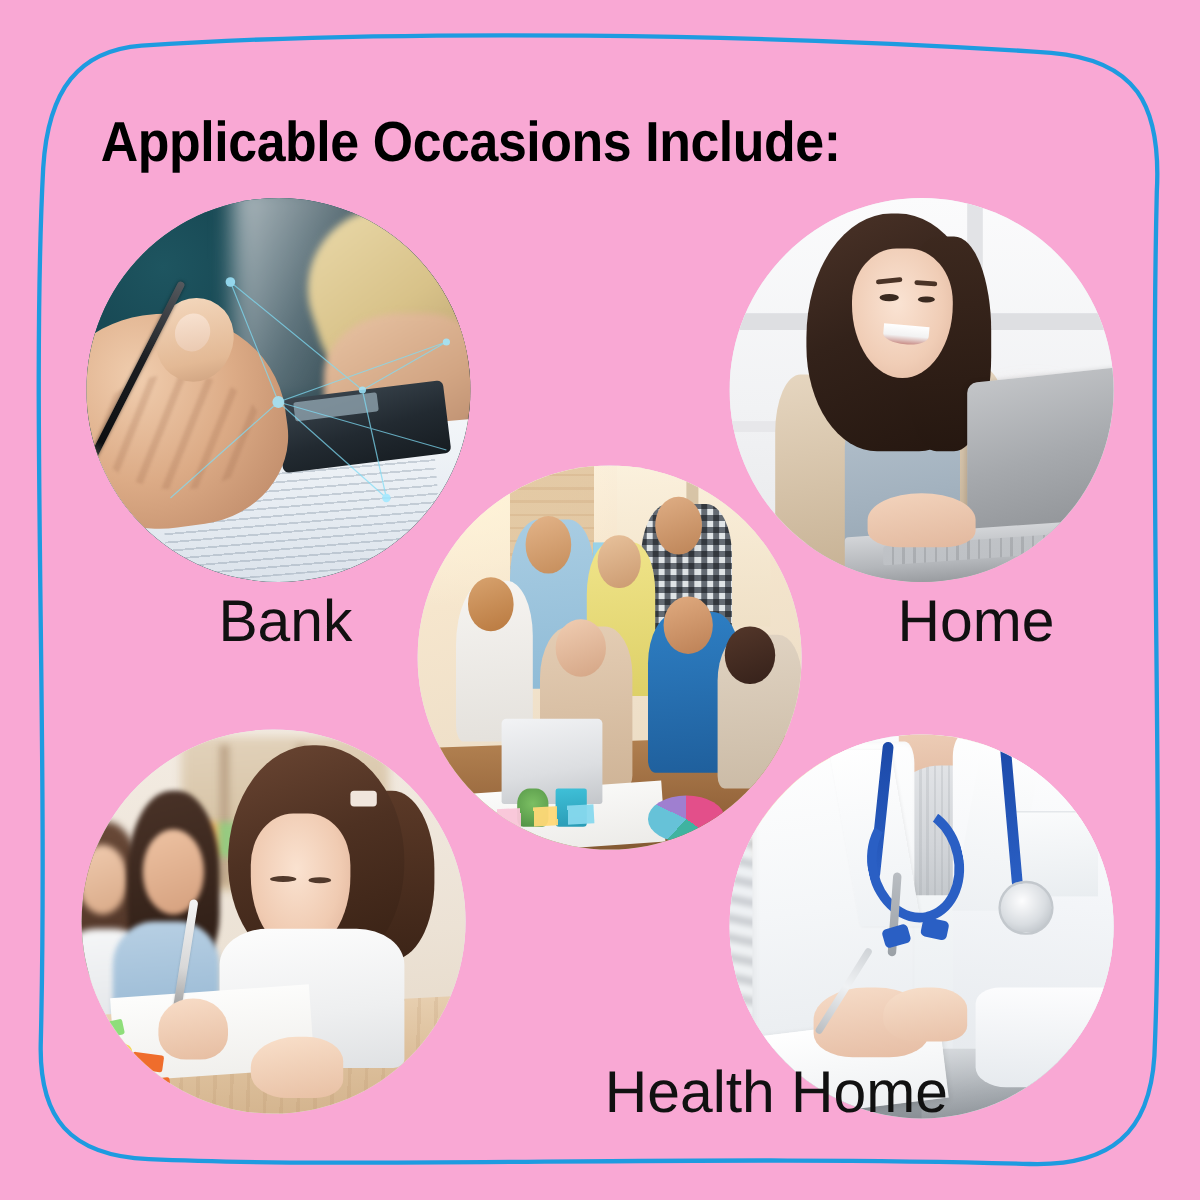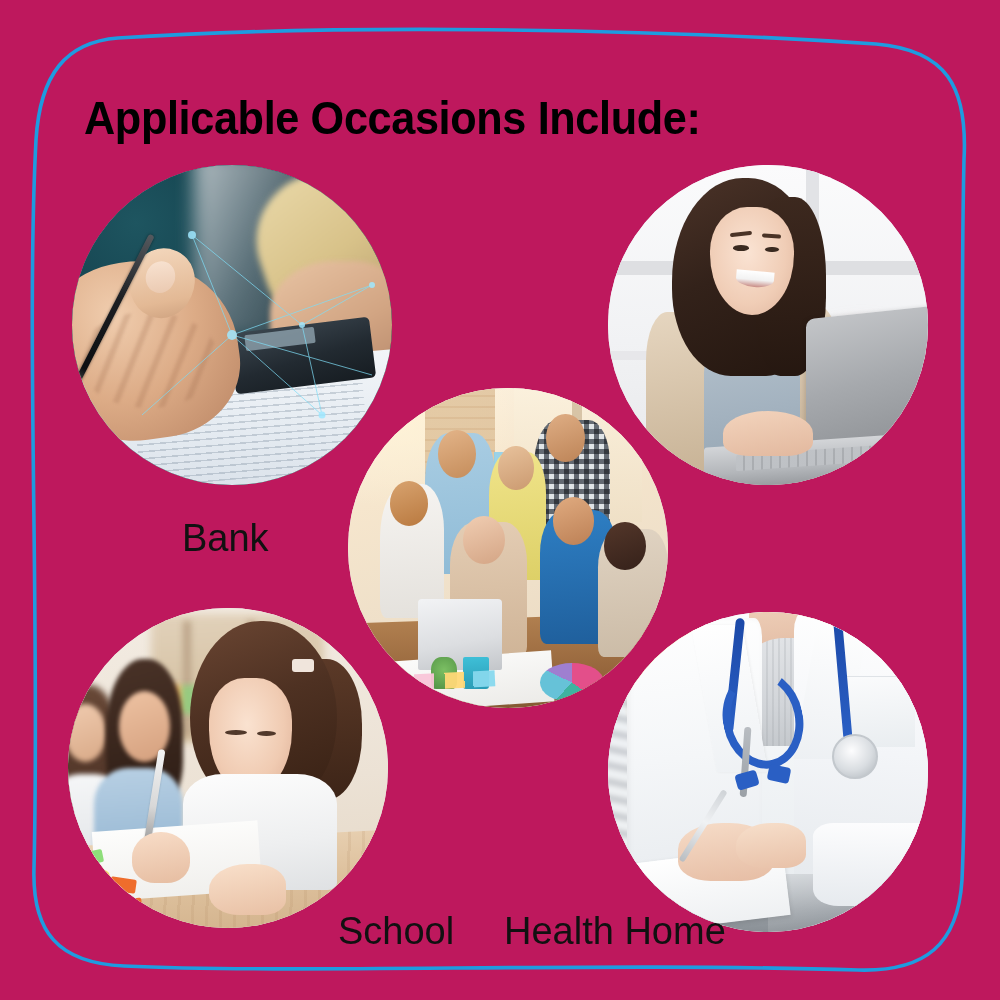--- a/index.html
+++ b/index.html
@@ -1,19 +1,19 @@
 <!DOCTYPE html>
 <html><head>
 <meta charset="utf-8">
 <style>
   html,body{margin:0;padding:0;background:#fff;}
   body{width:1000px;height:1000px;overflow:hidden;
        font-family:"Liberation Sans","DejaVu Sans",sans-serif;}
 
-  #stage{position:relative;width:1000px;height:1000px;background:#be185d;}
+  #stage{position:relative;width:1000px;height:1000px;background:#f9a8d4;}
 
   
   #frame{position:absolute;left:0;top:0;width:1000px;height:1000px;pointer-events:none;}
 
   
   #title{
     position:absolute;left:84px;top:92px;
     font-size:47px;line-height:52px;
     font-weight:700;color:#000000;
     font-family:"Liberation Sans Narrow","Liberation Sans","DejaVu Sans Condensed",sans-serif;
@@ -25,24 +25,23 @@
   
   .circle{
     position:absolute;border-radius:50%;overflow:hidden;
     background:#e9edf1;
   }
   .circle .ph{position:absolute;left:0;top:0;width:100%;height:100%;}
   .lyr{position:absolute;}
 
   
   .lbl{
-    position:absolute;font-size:38px;line-height:42px;
+    position:absolute;font-size:49px;line-height:42px;
     font-weight:400;color:#111111;white-space:nowrap;
     font-family:"Liberation Sans","DejaVu Sans",sans-serif;
-    margin-top:20px;
   }
 
   
   .bank-bg{
     inset:0;
     background:
       radial-gradient(circle at 20% 18%, #1e5560 0%, #14414d 32%, #0e3039 60%),
       linear-gradient(135deg,#16454f 0%, #1b4f59 40%, #2a2d30 75%);
   }
   .bank-blur-top{
@@ -435,20 +434,21 @@
       <div class="lyr home-brow2"></div>
       <div class="lyr home-eye"></div>
       <div class="lyr home-eye2"></div>
       <div class="lyr home-smile"></div>
       <div class="lyr home-lapScr"></div>
       <div class="lyr home-lapBase"></div>
       <div class="lyr home-keys"></div>
       <div class="lyr home-hands"></div>
     </div>
   </div>
+  <div class="lbl" style="left:748px;top:497px;">Home</div>
 
   <div class="circle" style="left:348px;top:388px;width:320px;height:320px;">
     <div class="ph">
       <div class="lyr off-bg"></div>
       <div class="lyr off-sun"></div>
       <div class="lyr off-brick"></div>
       <div class="lyr off-win"></div>
       <div class="lyr off-winF"></div>
       <div class="lyr off-notes"></div>
       <div class="lyr off-table"></div>
@@ -501,21 +501,20 @@
       <div class="lyr sch-paper"></div>
       <div class="lyr sch-pen"></div>
       <div class="lyr sch-hand"></div>
       <div class="lyr sch-hand2"></div>
       <div class="lyr sch-l1"></div>
       <div class="lyr sch-l2"></div>
       <div class="lyr sch-l3"></div>
       <div class="lyr sch-l4"></div>
     </div>
   </div>
-  <div class="lbl" style="left:338px;top:890px;">School</div>
 
   <div class="circle" style="left:608px;top:612px;width:320px;height:320px;">
     <div class="ph">
       <div class="lyr hc-bg"></div>
       <div class="lyr hc-blind"></div>
       <div class="lyr hc-warm"></div>
       <div class="lyr hc-neck"></div>
       <div class="lyr hc-knit"></div>
       <div class="lyr hc-knitTx"></div>
       <div class="lyr hc-coatL"></div>

